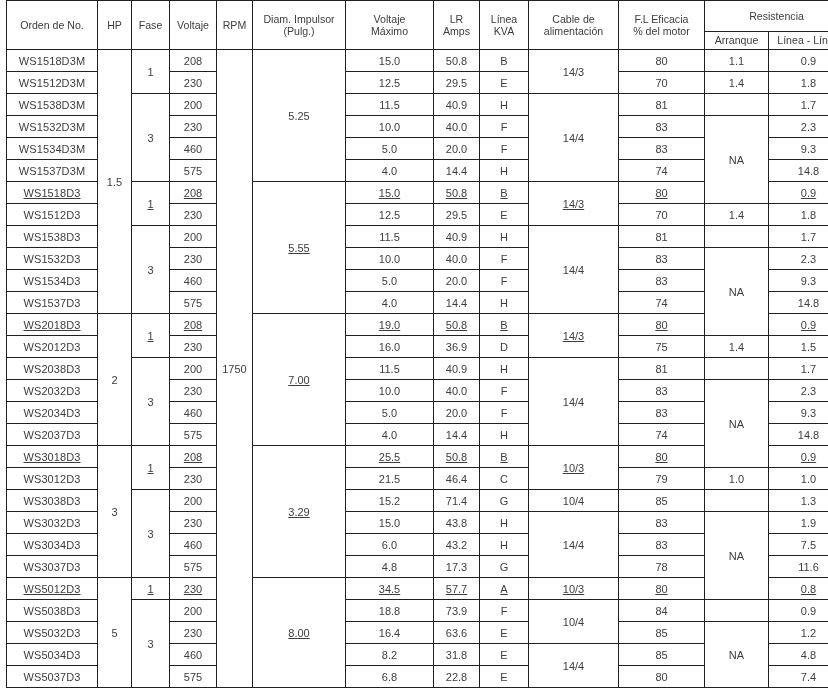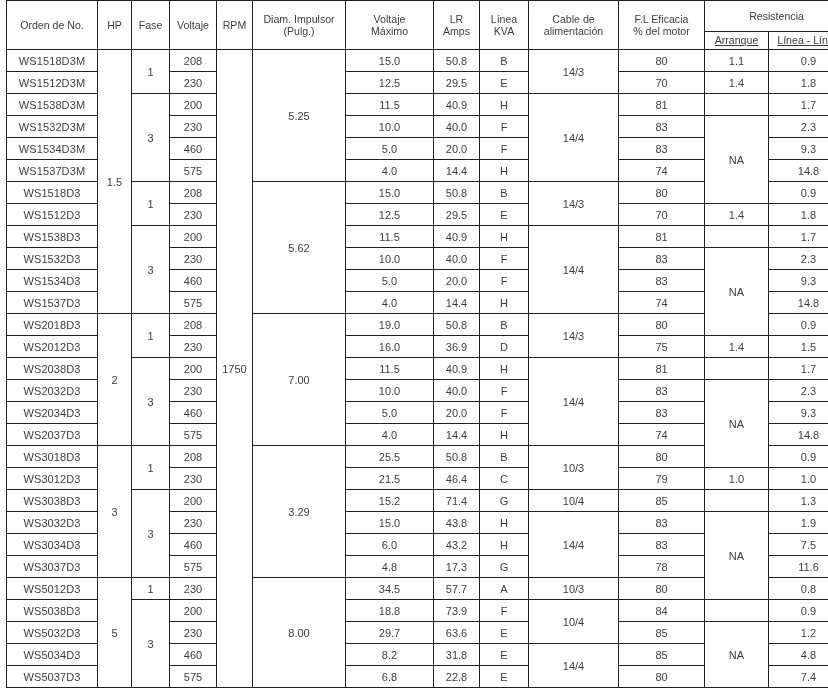--- a/index.html
+++ b/index.html
@@ -45,36 +45,36 @@
     font-weight: normal;
   }
   thead th {
     font-weight: bold;
     color: #231f20;
     font-size: 10.6px;
     line-height: 12.5px;
     padding: 2px 1px;
   }
   thead tr.h1 th { height: 30px; }
-  thead tr.h2 th { height: 17px; text-decoration: underline; }
+  thead tr.h2 th { height: 17px; }
   tbody td {
     height: 21px;
     line-height: 14px;
     font-size: 11px;
   }
   
   table.spec {
     border-top: 1.9px solid #231f20;
     border-bottom: 1.9px solid #231f20;
     border-left: 1.9px solid #231f20;
     border-right: 1.9px solid #231f20;
   }
   thead th { border-bottom-width: 1px; }
   thead tr.h1 th.thick-b, thead tr.h2 th { border-bottom: 1.9px solid #231f20; }
-  td.grp-top { border-top: 1.9px solid #231f20; }
+  td.grp-top { border-top: 1.9px solid #231f20; text-decoration: underline; }
   td.hpgrp-top { border-top: 1.9px solid #231f20; }
   .col-model { width: 91px; }
   .col-hp { width: 34px; }
   .col-fase { width: 38px; }
   .col-volt { width: 47px; }
   .col-rpm { width: 36px; }
   .col-diam { width: 93px; }
   .col-amp { width: 88px; }
   .col-lr { width: 46px; }
   .col-cod { width: 49px; }
@@ -209,21 +209,21 @@
           <td class="span-cell">4.0</td>
           <td class="span-cell">14.4</td>
           <td class="span-cell">H</td>
           <td class="span-cell">74</td>
           <td class="span-cell">14.8</td>
         </tr>
         <tr>
           <td class="model-cell grp-top">WS1518D3</td>
           <td class="span-cell grp-top" rowspan="2">1</td>
           <td class="span-cell grp-top">208</td>
-          <td class="span-cell grp-top" rowspan="6">5.62</td>
+          <td class="span-cell grp-top" rowspan="6">5.55</td>
           <td class="span-cell grp-top">15.0</td>
           <td class="span-cell grp-top">50.8</td>
           <td class="span-cell grp-top">B</td>
           <td class="span-cell grp-top" rowspan="2">14/3</td>
           <td class="span-cell grp-top">80</td>
           <td class="span-cell grp-top">0.9</td>
         </tr>
         <tr>
           <td class="model-cell">WS1512D3</td>
           <td class="span-cell">230</td>
@@ -422,21 +422,21 @@
           <td class="span-cell">73.9</td>
           <td class="span-cell">F</td>
           <td class="span-cell" rowspan="2">10/4</td>
           <td class="span-cell">84</td>
           <td class="span-cell"></td>
           <td class="span-cell">0.9</td>
         </tr>
         <tr>
           <td class="model-cell">WS5032D3</td>
           <td class="span-cell">230</td>
-          <td class="span-cell">29.7</td>
+          <td class="span-cell">16.4</td>
           <td class="span-cell">63.6</td>
           <td class="span-cell">E</td>
           <td class="span-cell">85</td>
           <td class="span-cell" rowspan="4">NA</td>
           <td class="span-cell">1.2</td>
         </tr>
         <tr>
           <td class="model-cell">WS5034D3</td>
           <td class="span-cell">460</td>
           <td class="span-cell">8.2</td>

